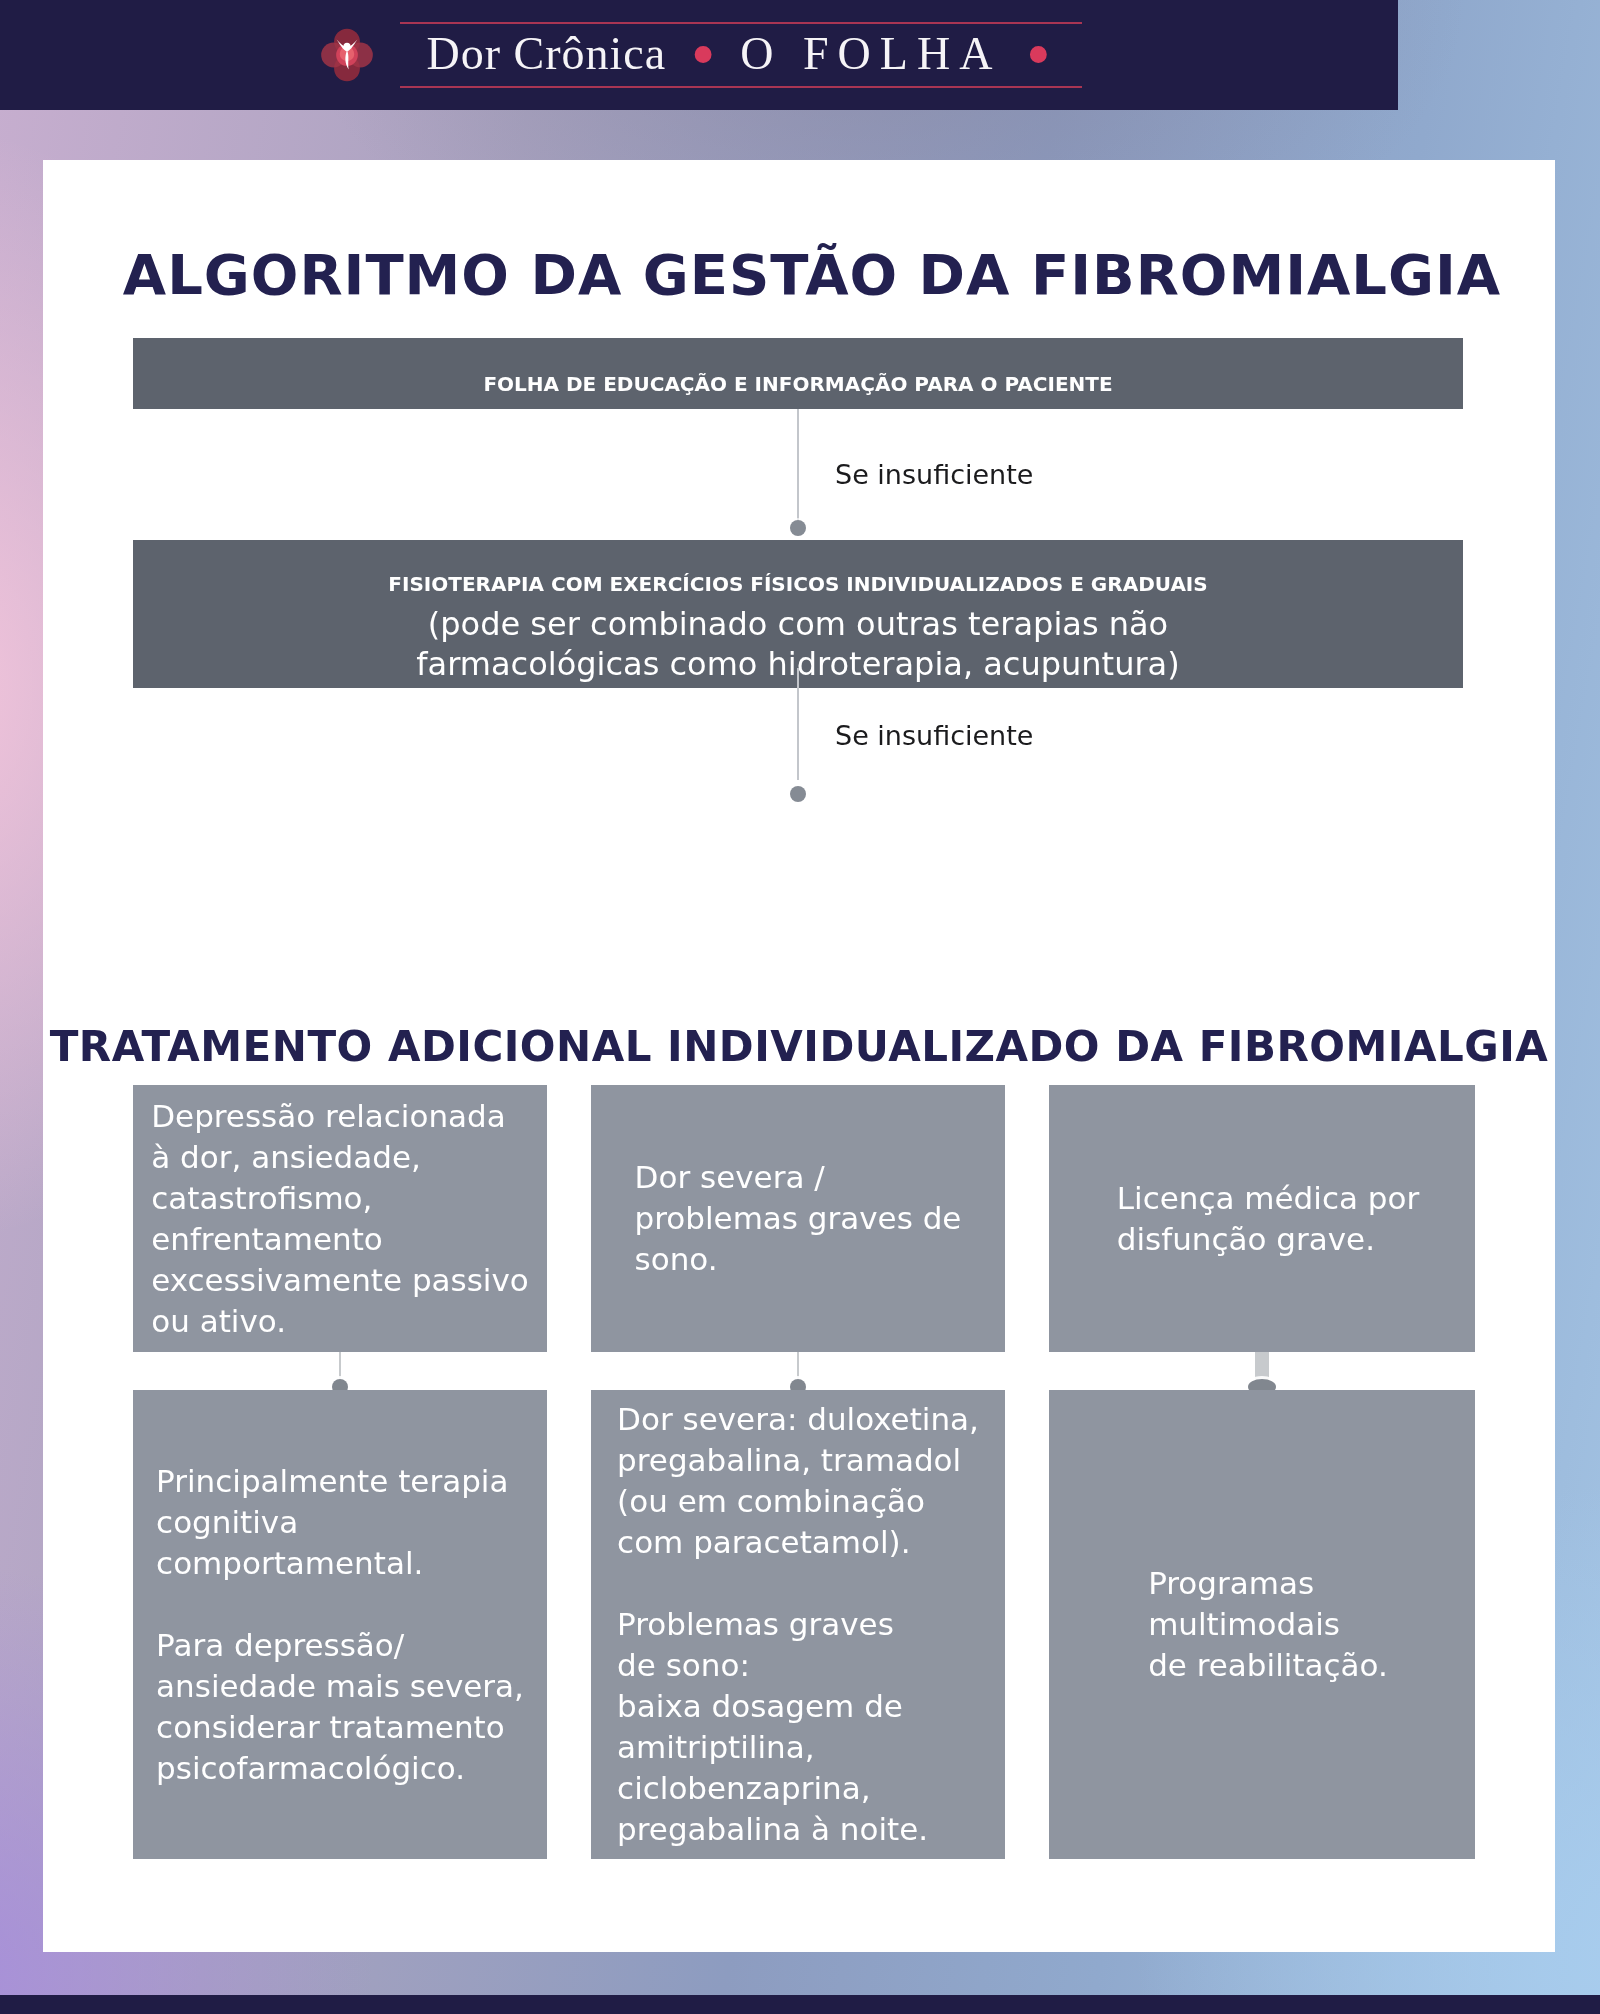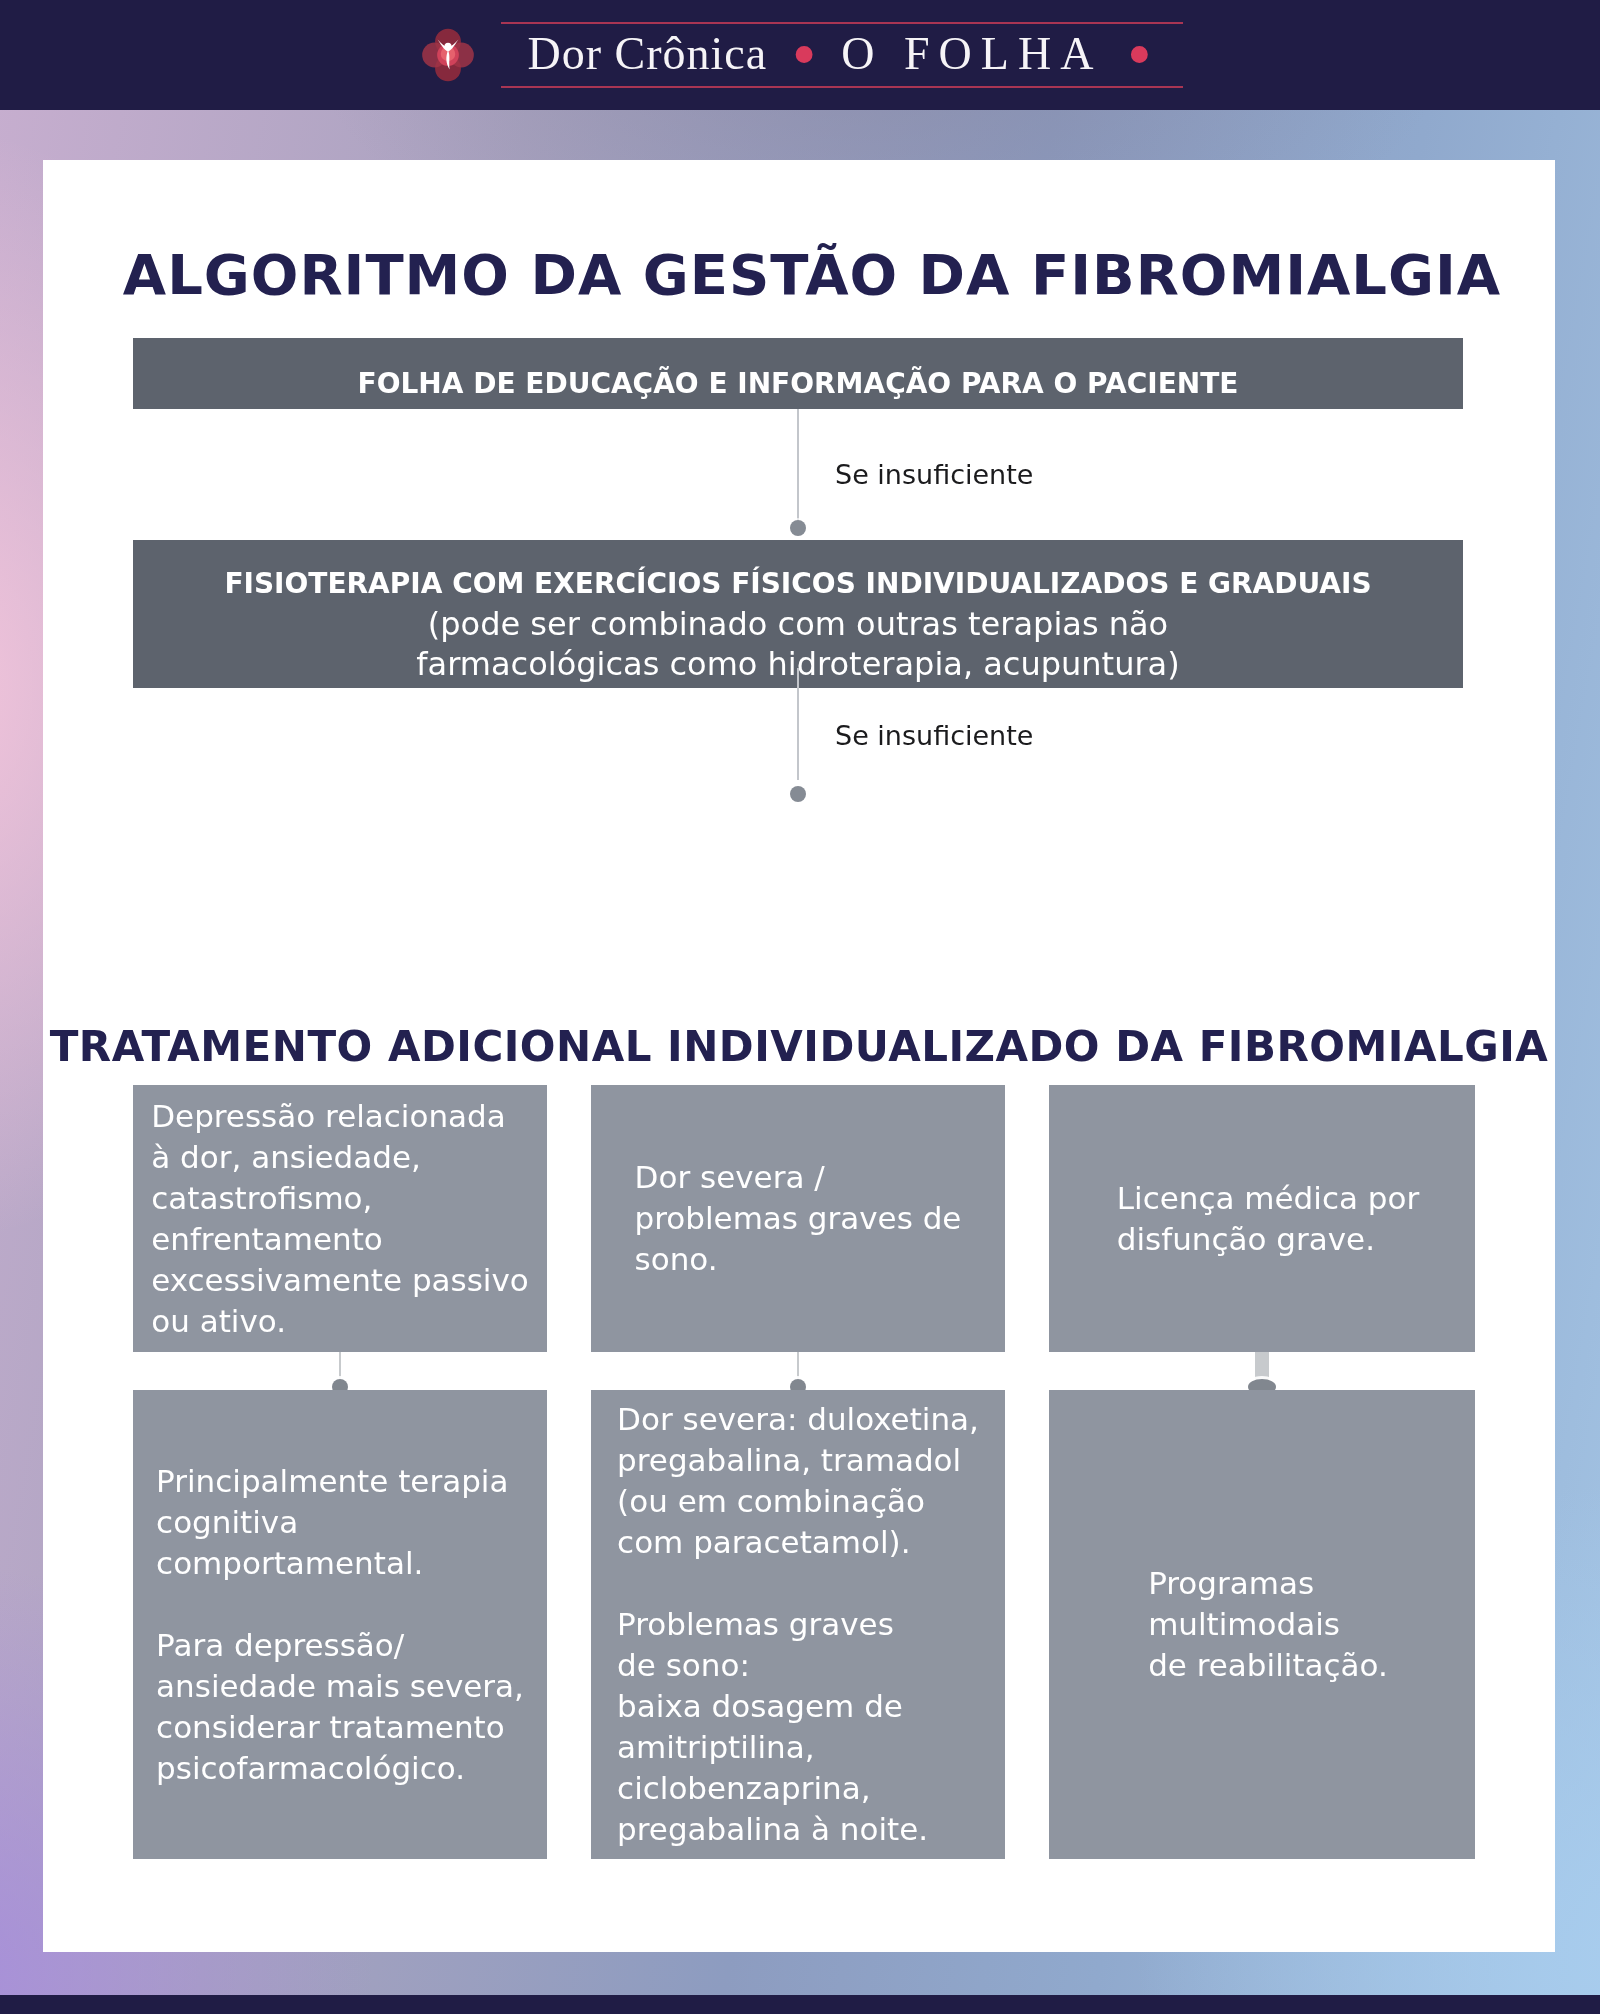--- a/index.html
+++ b/index.html
@@ -11,21 +11,21 @@
     background:
       radial-gradient(ellipse 620px 900px at -4% 34%, rgba(246,198,220,.95), rgba(246,198,220,0) 62%),
       radial-gradient(ellipse 700px 700px at -2% 98%, rgba(165,140,220,.85), rgba(165,140,220,0) 58%),
       radial-gradient(ellipse 800px 760px at 102% 97%, rgba(168,205,238,.95), rgba(168,205,238,0) 62%),
       radial-gradient(ellipse 900px 500px at 55% 0%, rgba(130,128,155,.55), rgba(130,128,155,0) 65%),
       linear-gradient(100deg,#c7aecf 0%,#a8a2bf 28%,#8d9cc0 55%,#90a9cd 74%,#a3c4e4 100%);
   }
 
   
   .header{
-    position:absolute;left:0;top:0;width:1600px;height:110px;
+    position:absolute;left:0;top:0;width:1398px;height:110px;
     background:var(--header-navy,#201c45);
     display:flex;align-items:center;justify-content:center;
   }
   .header-inner{display:flex;align-items:center;gap:22px;}
   .logo{width:62px;height:62px;display:block;}
   .brand-block{
     display:flex;align-items:center;gap:20px;
     border-top:2px solid #a93553;border-bottom:2px solid #a93553;
     padding:7px 26px 9px 26px;
   }
@@ -60,21 +60,21 @@
   }
 
   
   .flow-bar{
     position:absolute;left:90px;width:1330px;
     background:var(--flow-bar-gray,#5d636d);
     color:#fff;display:flex;flex-direction:column;
     align-items:center;justify-content:center;
     text-align:center;
   }
-  .flow-bar .bar-title{font-weight:bold;font-size:28px;line-height:40px;margin-top:20px;}
+  .flow-bar .bar-title{font-weight:bold;font-size:20px;line-height:40px;margin-top:20px;}
   .flow-bar .bar-sub{font-weight:normal;font-size:32px;line-height:40px;white-space:pre-line;}
   .bar-1{top:178px;height:71px;}
   .bar-2{top:380px;height:148px;}
   .bar-3{top:642px;height:68px;}
 
   
   .conn-line{position:absolute;width:2px;background:#c3c6cb;}
   .conn-dot{
     position:absolute;width:16px;height:16px;border-radius:50%;
     background:#858b94;box-shadow:0 0 0 2px rgba(255,255,255,.65);

